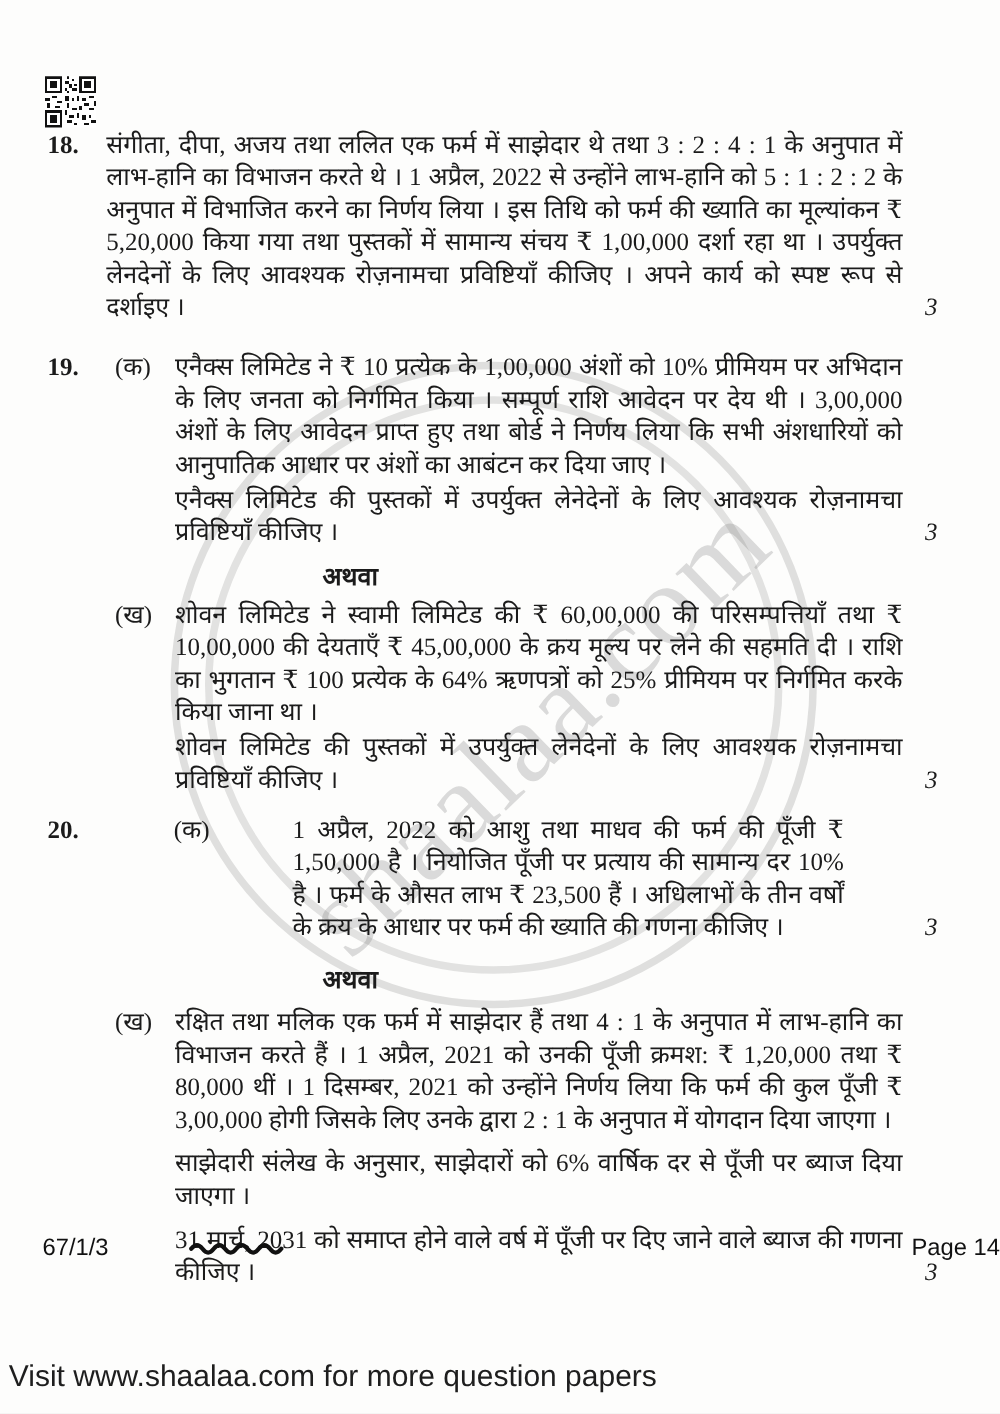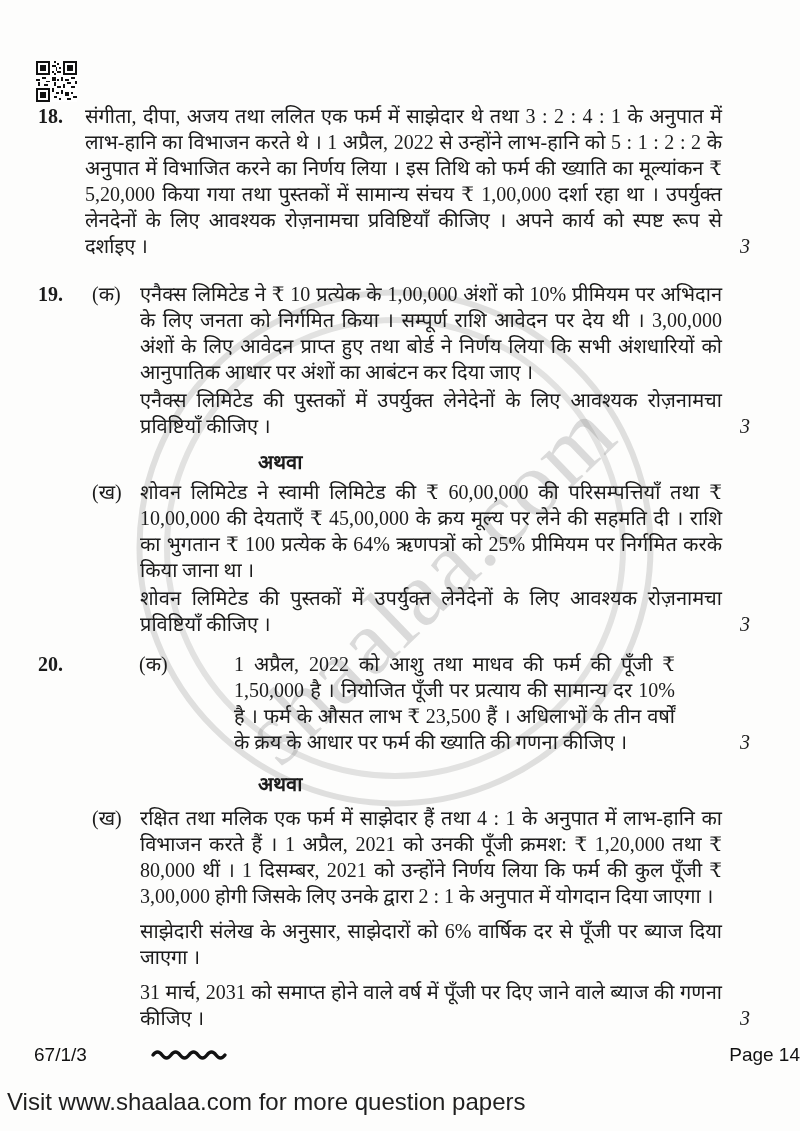--- a/index.html
+++ b/index.html
@@ -32,21 +32,21 @@
   .q-sub{width:48px;flex:none;}
   .q-body{flex:1;text-align:justify;}
   .q-body p{margin:0;}
   .q-body p.p-tight{margin-top:2px;}
   .q-body p.p-gap{margin-top:9px;}
   .q-marks{width:46px;flex:none;text-align:center;align-self:flex-end;font-style:italic;}
   .or-row{padding-left:220px;font-weight:bold;}
   .mt22{margin-top:22px;} .mt16{margin-top:16px;} .mt14{margin-top:14px;gap:47px;}
   .mt10{margin-top:10px;} .mt8{margin-top:8px;} .mt4{margin-top:4px;}
   
-  .footer{position:absolute;left:0;right:0;top:1042px;height:26px;z-index:1;
+  .footer{position:absolute;left:0;right:0;top:986px;height:26px;z-index:1;
           font-family:"Liberation Sans","DejaVu Sans",sans-serif;font-size:19px;color:#111;}
   .paper-code{position:absolute;left:34px;top:2px;}
   .squiggle{position:absolute;left:150px;top:6px;}
   .page-label{position:absolute;left:0;right:0;top:2px;text-align:right;}
   .visit-note{position:absolute;left:7px;top:1088px;z-index:1;
           font-family:"Liberation Sans","DejaVu Sans",sans-serif;font-size:24px;color:#1e1e1e;}
 </style>
 </head>
 <body>
 

